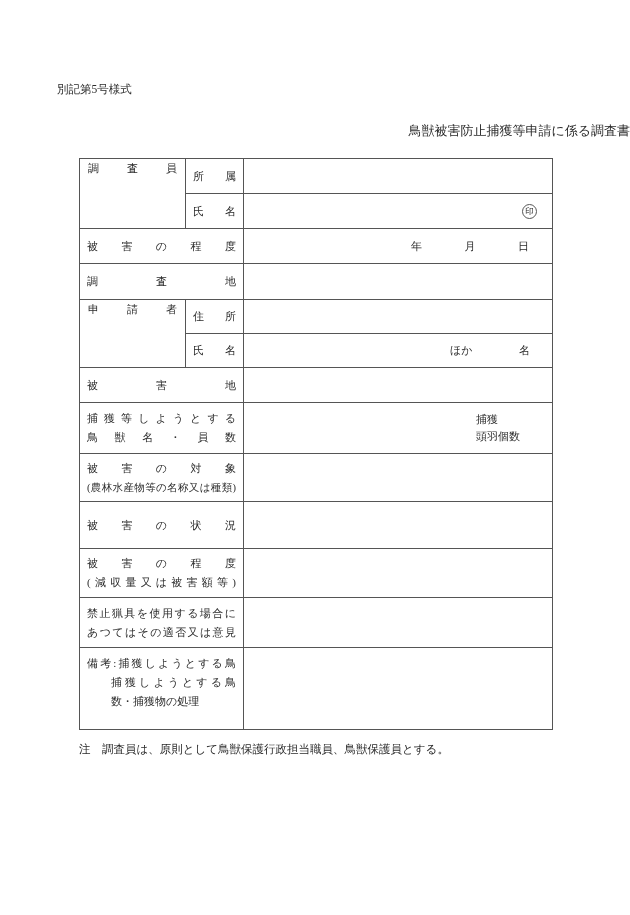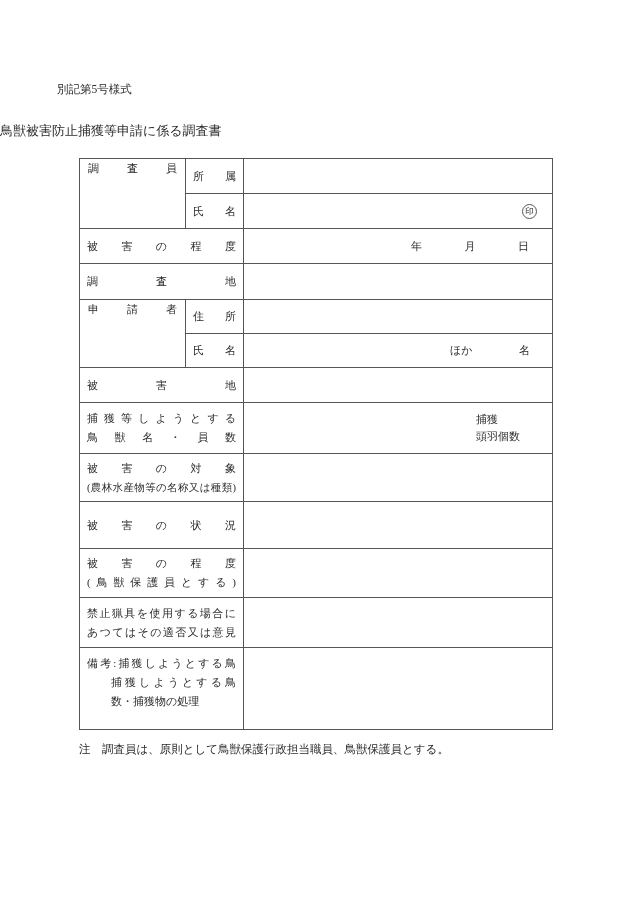--- a/index.html
+++ b/index.html
@@ -13,21 +13,21 @@
     color:var(--tc);
     position:relative;
     font-size:11px;
   }
   .form-number{
     position:absolute; left:57px; top:82px;
     font-size:11.5px; white-space:nowrap;
   }
   .doc-title{
     position:absolute; left:0; top:122px; width:630px;
-    text-align:left; font-size:13px; white-space:nowrap;
+    text-align:right; font-size:13px; white-space:nowrap;
   }
   .form-table{
     position:absolute; left:79px; top:158px; width:474px;
     border:1px solid var(--bc);
     display:flex; flex-direction:column;
   }
   .t-row{ display:flex; border-bottom:1px solid var(--bc); width:100%; }
   .t-row.last{ border-bottom:none; }
   .h70{ height:70px; } .h35{ height:35px; } .h36{ height:36px; }
   .h68{ height:68px; } .h51{ height:51px; } .h48{ height:48px; }
@@ -192,21 +192,21 @@
     <div class="t-row h47">
       <div class="lbl">
         <div class="jline">被害の状況</div>
       </div>
       <div class="val"></div>
     </div>
 
     <div class="t-row h49">
       <div class="lbl">
         <div class="jline">被害の程度</div>
-        <div class="jline">(鳥獣保護員とする)</div>
+        <div class="jline">(減収量又は被害額等)</div>
       </div>
       <div class="val"></div>
     </div>
 
     <div class="t-row h50">
       <div class="lbl">
         <div class="jline">禁止猟具を使用する場合に</div>
         <div class="jline">あつてはその適否又は意見</div>
       </div>
       <div class="val"></div>

